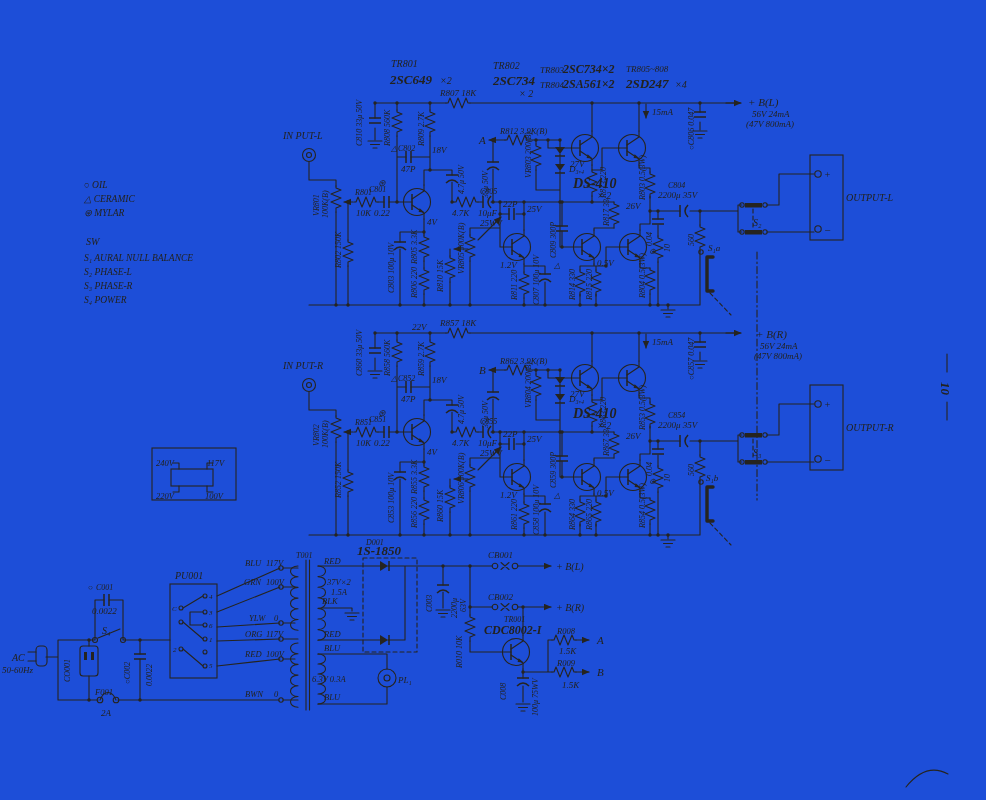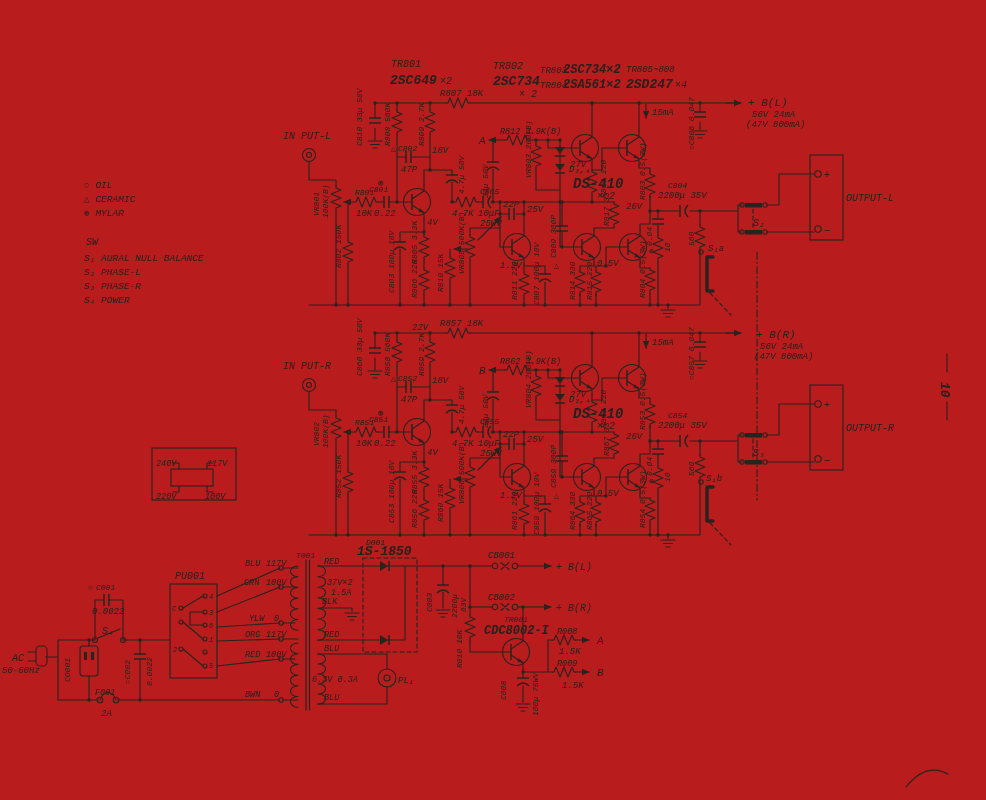--- a/index.html
+++ b/index.html
@@ -1,17 +1,17 @@
 <!DOCTYPE html>
 <html><head>
 <meta charset="utf-8">
 <style>
   html,body{margin:0;padding:0;background:#e8e8e4;}
-  #page{position:relative;width:986px;height:800px;background:#b91c1c;overflow:hidden;
-        font-family:Liberation Mono, monospace;}
+  #page{position:relative;width:986px;height:800px;background:#1d4ed8;overflow:hidden;
+        font-family:Liberation Serif, serif;}
   svg{position:absolute;left:0;top:0;}
   .w{fill:none;stroke:#26241f;stroke-width:1.1;stroke-linecap:round;stroke-linejoin:round;}
   .w15{fill:none;stroke:#26241f;stroke-width:1.5;}
   .f{fill:#26241f;stroke:none;}
   .oc{fill:none;stroke:#26241f;stroke-width:1.1;}
   .ar{marker-end:url(#ah);}
   .dash{stroke-dasharray:4,3;}
   .dashdot{stroke-dasharray:7,3,1.5,3;}
   .thick{stroke-width:3.4;}
   text{fill:#23221e;font-style:italic;}

